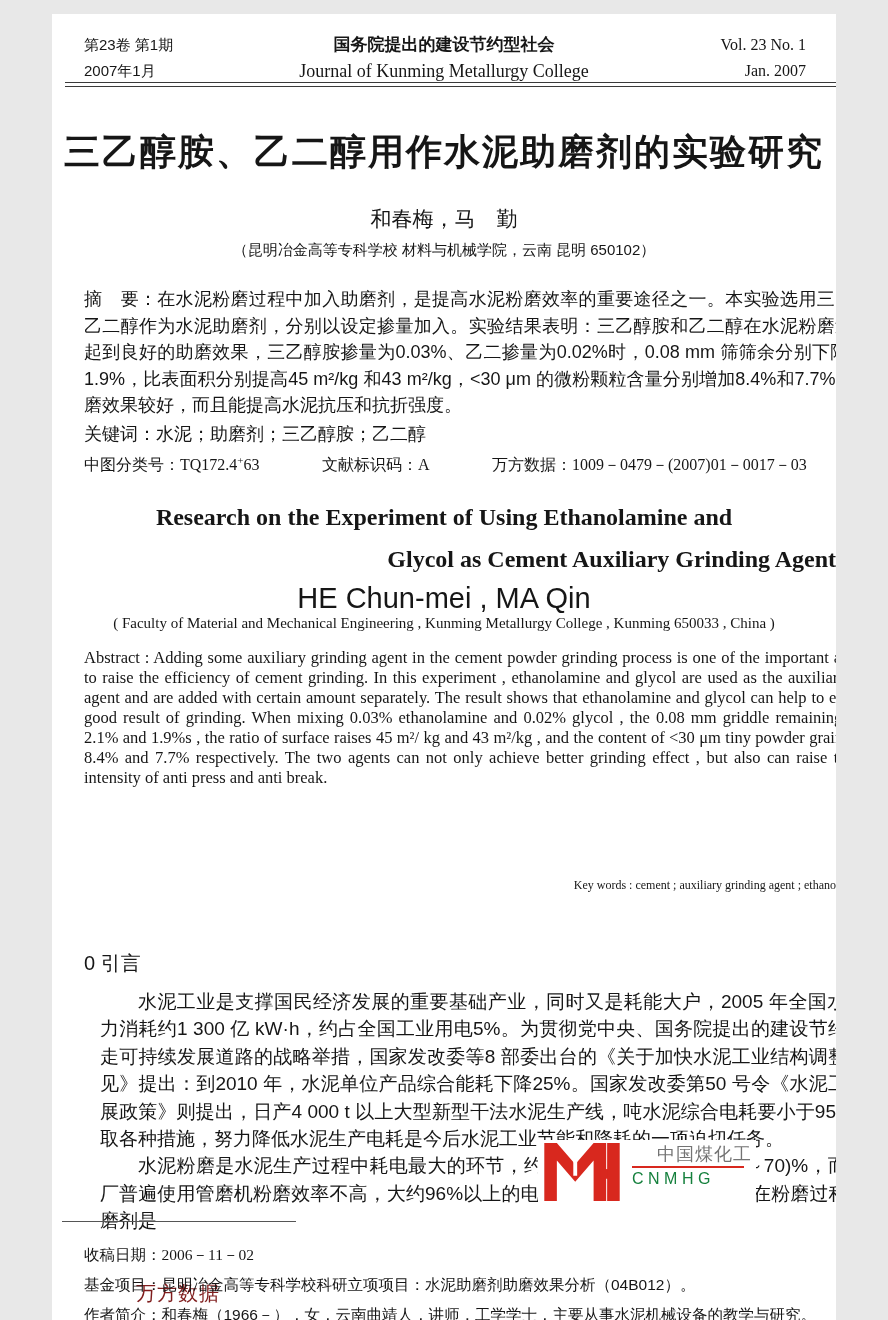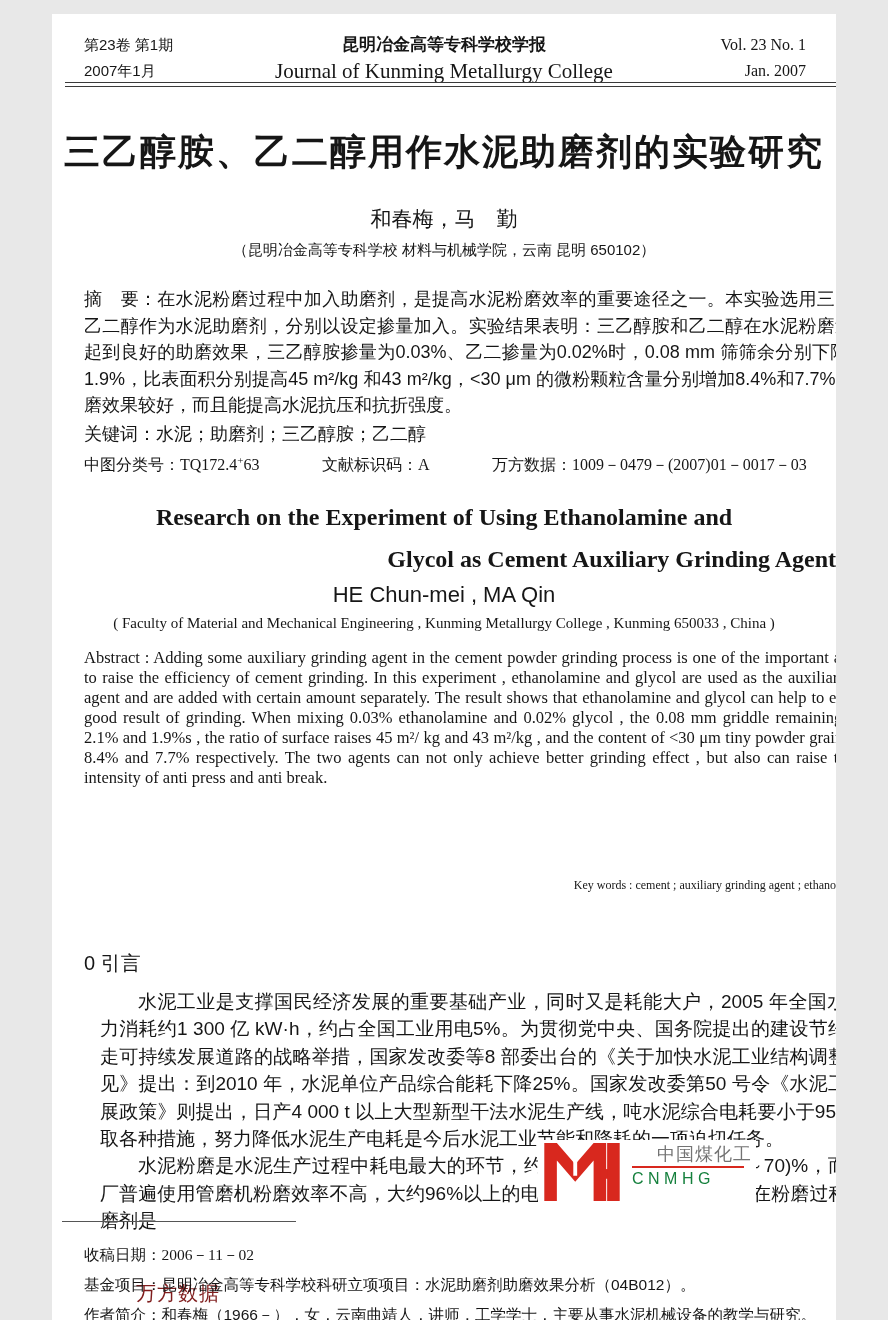--- a/index.html
+++ b/index.html
@@ -12,41 +12,41 @@
   .cjk{font-family:"Liberation Sans", sans-serif;}
   .serif{font-family:"Liberation Serif", serif;}
   .b{font-weight:normal;}
   .center{text-align:center;width:100%;}
   .just{text-align:justify;}
 
   
   .hdr-left{left:32px;top:18px;font-size:15px;line-height:26px;}
   .hdr-center{left:0;top:18px;}
   .hdr-center .cnname{font-size:17px;font-weight:bold;line-height:26px;}
-  .hdr-center .enname{font-size:21px;line-height:26px;}
+  .hdr-center .enname{font-size:18px;line-height:26px;}
   .hdr-right{right:30px;top:18px;font-size:16px;line-height:26px;text-align:right;}
   .double-rule{left:13px;top:68px;width:862px;height:3px;
     border-top:1.5px solid #3a3a3a;border-bottom:1.5px solid #3a3a3a;}
 
   
   .cn-title{left:0;top:114px;font-size:36px;font-weight:bold;letter-spacing:2px;}
   .cn-authors{left:0;top:191px;font-size:21px;}
   .cn-affil{left:0;top:227px;font-size:15px;}
 
   
   .cn-abs{left:32px;top:272px;width:824px;font-size:18px;line-height:26.5px;}
   .cn-kw{left:32px;top:408px;width:824px;font-size:18px;}
   .cn-clc{left:32px;top:440px;width:824px;font-size:16px;}
   .cn-clc .seg{margin-right:58px;}
   sup{font-size:11px;}
 
   
   .en-title1{left:0;top:490px;font-size:24px;font-weight:bold;}
   .en-title2{left:0;top:532px;font-size:24px;font-weight:bold;text-align:right;}
-  .en-authors{left:0;top:568px;font-size:22px;}
+  .en-authors{left:0;top:568px;font-size:29px;}
   .en-affil{left:0;top:601px;font-size:15px;}
   .en-abs{left:32px;top:634px;width:824px;font-size:16.5px;line-height:20px;}
   .en-kw{left:32px;top:864px;width:824px;font-size:12px;text-align:right;}
 
   
   .sec-h{left:32px;top:936px;font-size:20px;}
   .body-text{left:48px;top:974px;width:824px;font-size:19px;line-height:27.4px;}
   .body-text p{margin:0;text-indent:2em;text-align:justify;}
 
   
@@ -66,21 +66,21 @@
 </head>
 <body>
 
 <div class="page">
 
   <div class="abs hdr-left cjk">
     <div>第23卷 第1期</div>
     <div>2007年1月</div>
   </div>
   <div class="abs hdr-center center">
-    <div class="cnname cjk">昆明冶金高等专科学校学报</div>
+    <div class="cnname cjk">国务院提出的建设节约型社会</div>
     <div class="enname serif">Journal of Kunming Metallurgy College</div>
   </div>
   <div class="abs hdr-right serif">
     <div>Vol. 23  No. 1</div>
     <div>Jan. 2007</div>
   </div>
   <div class="abs double-rule"></div>
 
   <div class="abs cn-title center cjk">三乙醇胺、乙二醇用作水泥助磨剂的实验研究</div>
   <div class="abs cn-authors center cjk">和春梅，马　勤</div>

